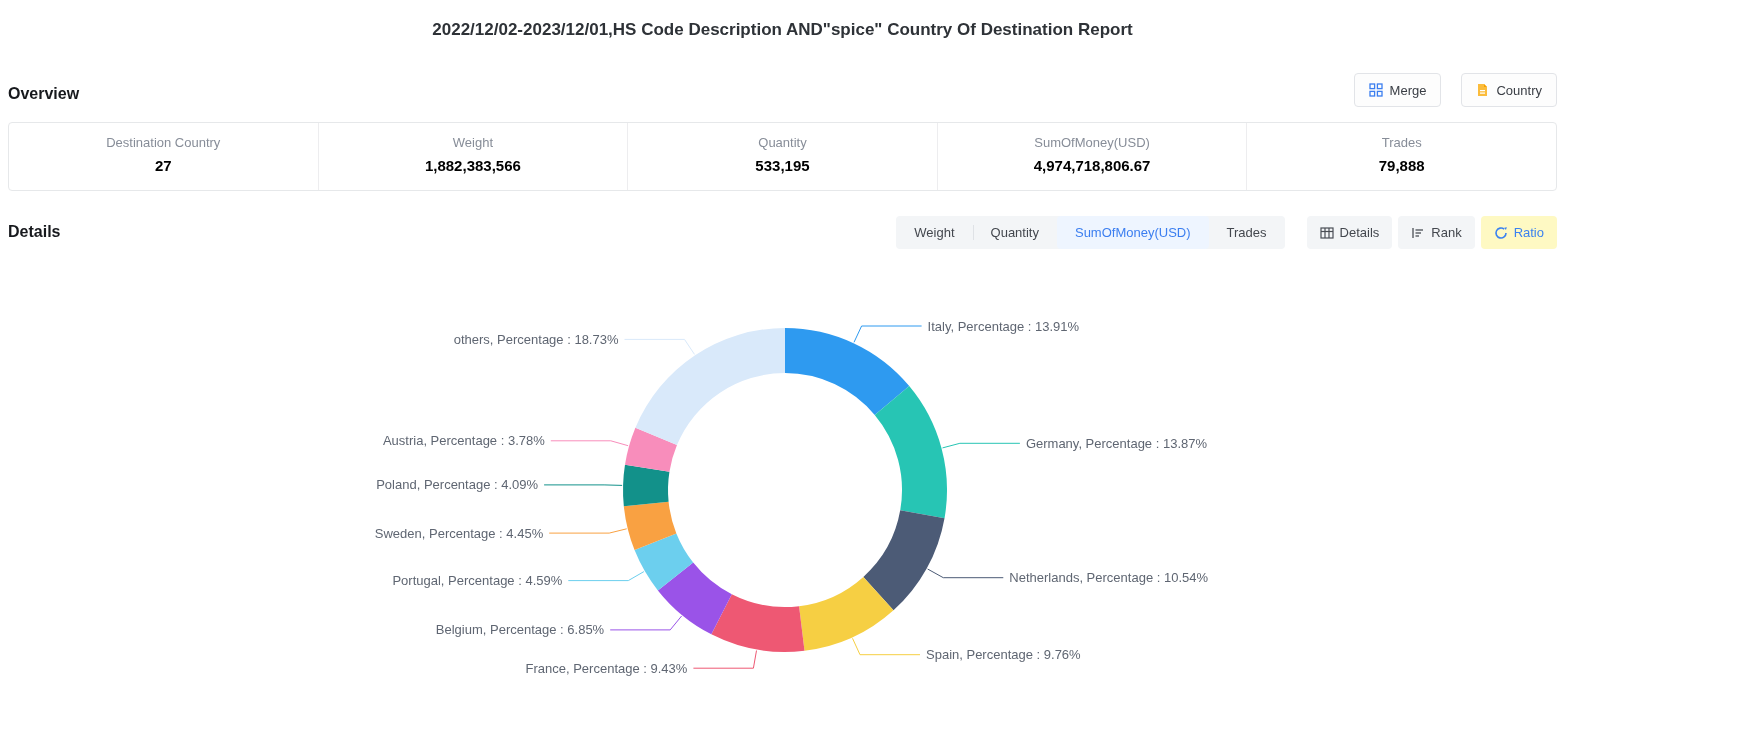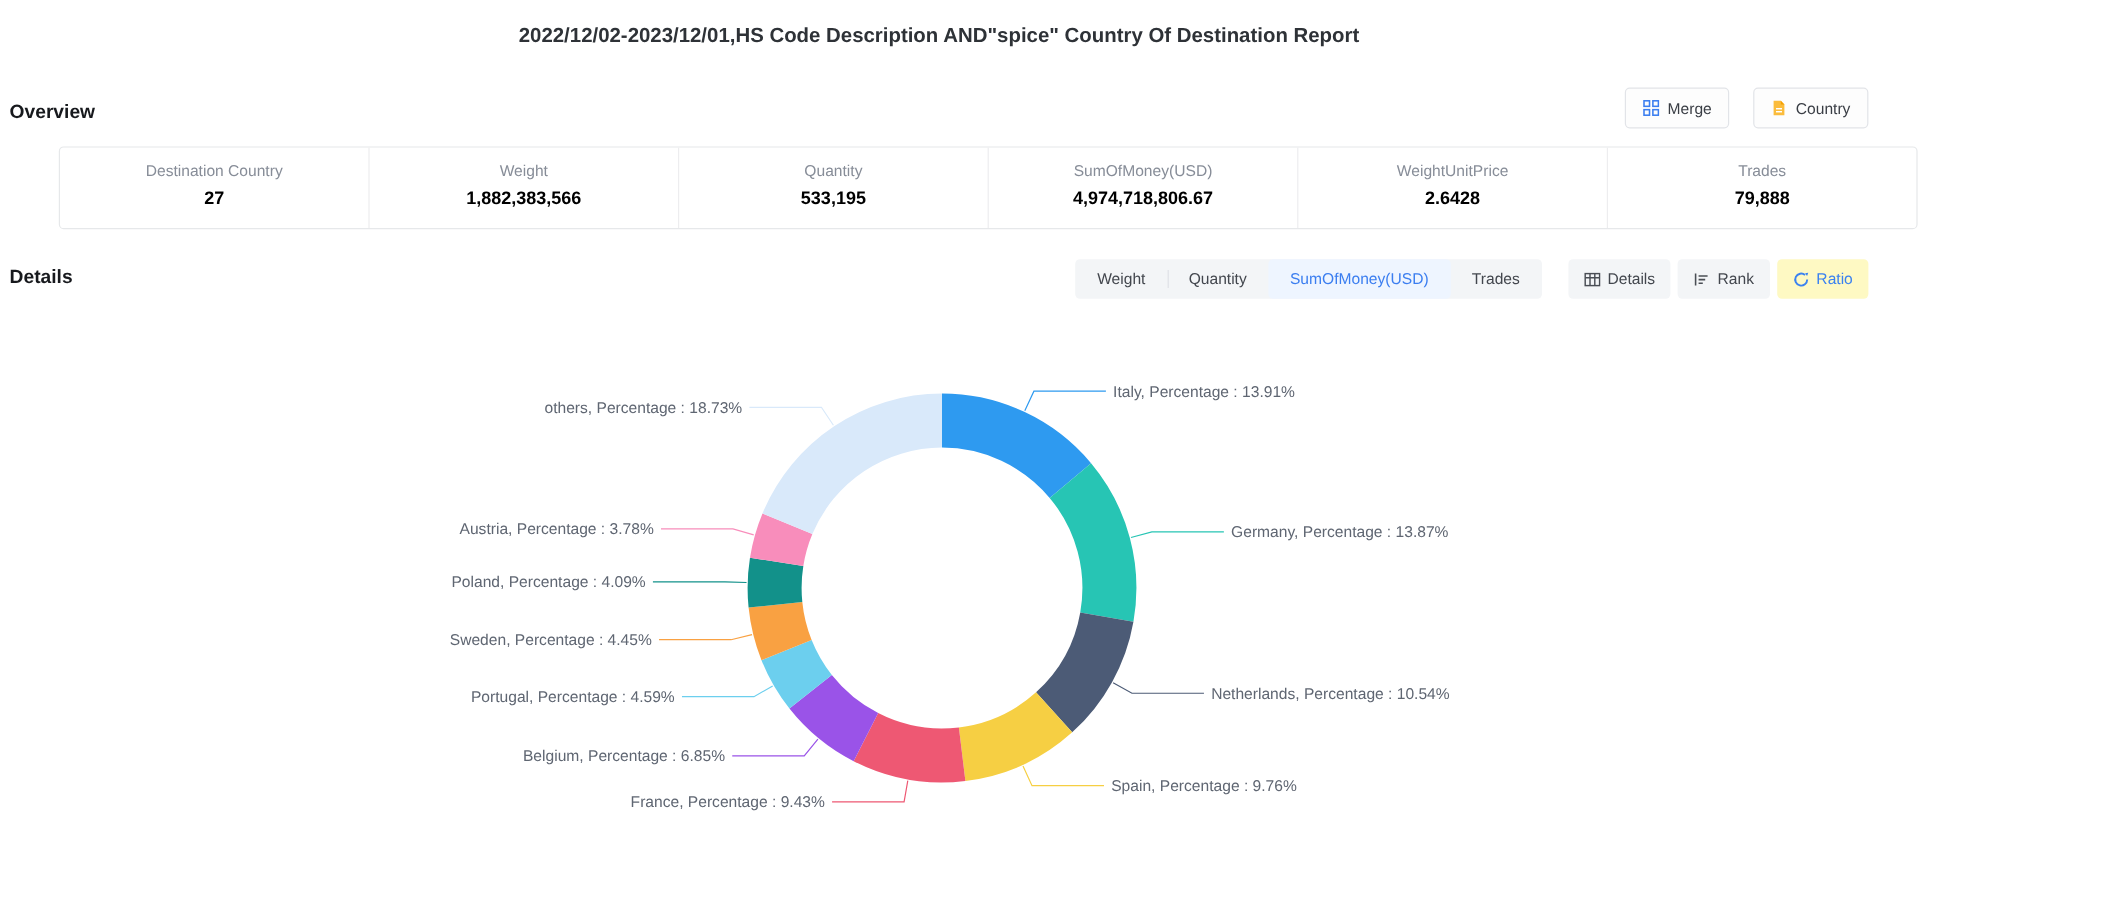--- a/index.html
+++ b/index.html
@@ -29,21 +29,21 @@
     display: inline-flex; align-items: center; gap: 7px;
     height: 31px; padding: 16px 14px;
     background: #fdfdfd; border: 1px solid #e2e4e8; border-radius: 4px;
     font-size: 13px; color: #3a3e45; cursor: pointer;
   }
   .action-btn svg { display: block; }
 
   .stats-panel {
     position: absolute; top: 122px; left: 8px; width: 1549px; height: 69px;
     border: 1px solid #e6e8ea; border-radius: 4px;
-    display: flex; align-items: stretch; background: #fff; margin-left: 41px;
+    display: flex; align-items: stretch; background: #fff;
   }
   .stat-cell {
     flex: 1; text-align: center; padding-top: 12px;
   }
   .stat-cell + .stat-cell { border-left: 1px solid #ededef; }
   .stat-label { font-size: 13px; color: #878d98; }
   .stat-value { font-size: 15px; font-weight: 700; color: #000000; margin-top: 7px; text-align: center; }
 
   .tabs-row {
     position: absolute; top: 216px; right: 199px;
@@ -120,24 +120,20 @@
     <div class="stat-label">Weight</div>
     <div class="stat-value">1,882,383,566</div>
   </div>
   <div class="stat-cell">
     <div class="stat-label">Quantity</div>
     <div class="stat-value">533,195</div>
   </div>
   <div class="stat-cell">
     <div class="stat-label">SumOfMoney(USD)</div>
     <div class="stat-value">4,974,718,806.67</div>
-  </div>
-  <div class="stat-cell">
-    <div class="stat-label">WeightUnitPrice</div>
-    <div class="stat-value">2.6428</div>
   </div>
   <div class="stat-cell">
     <div class="stat-label">Trades</div>
     <div class="stat-value">79,888</div>
   </div>
 </div>
 
 <div class="section-heading heading-details">Details</div>
 
 <div class="tabs-row">

